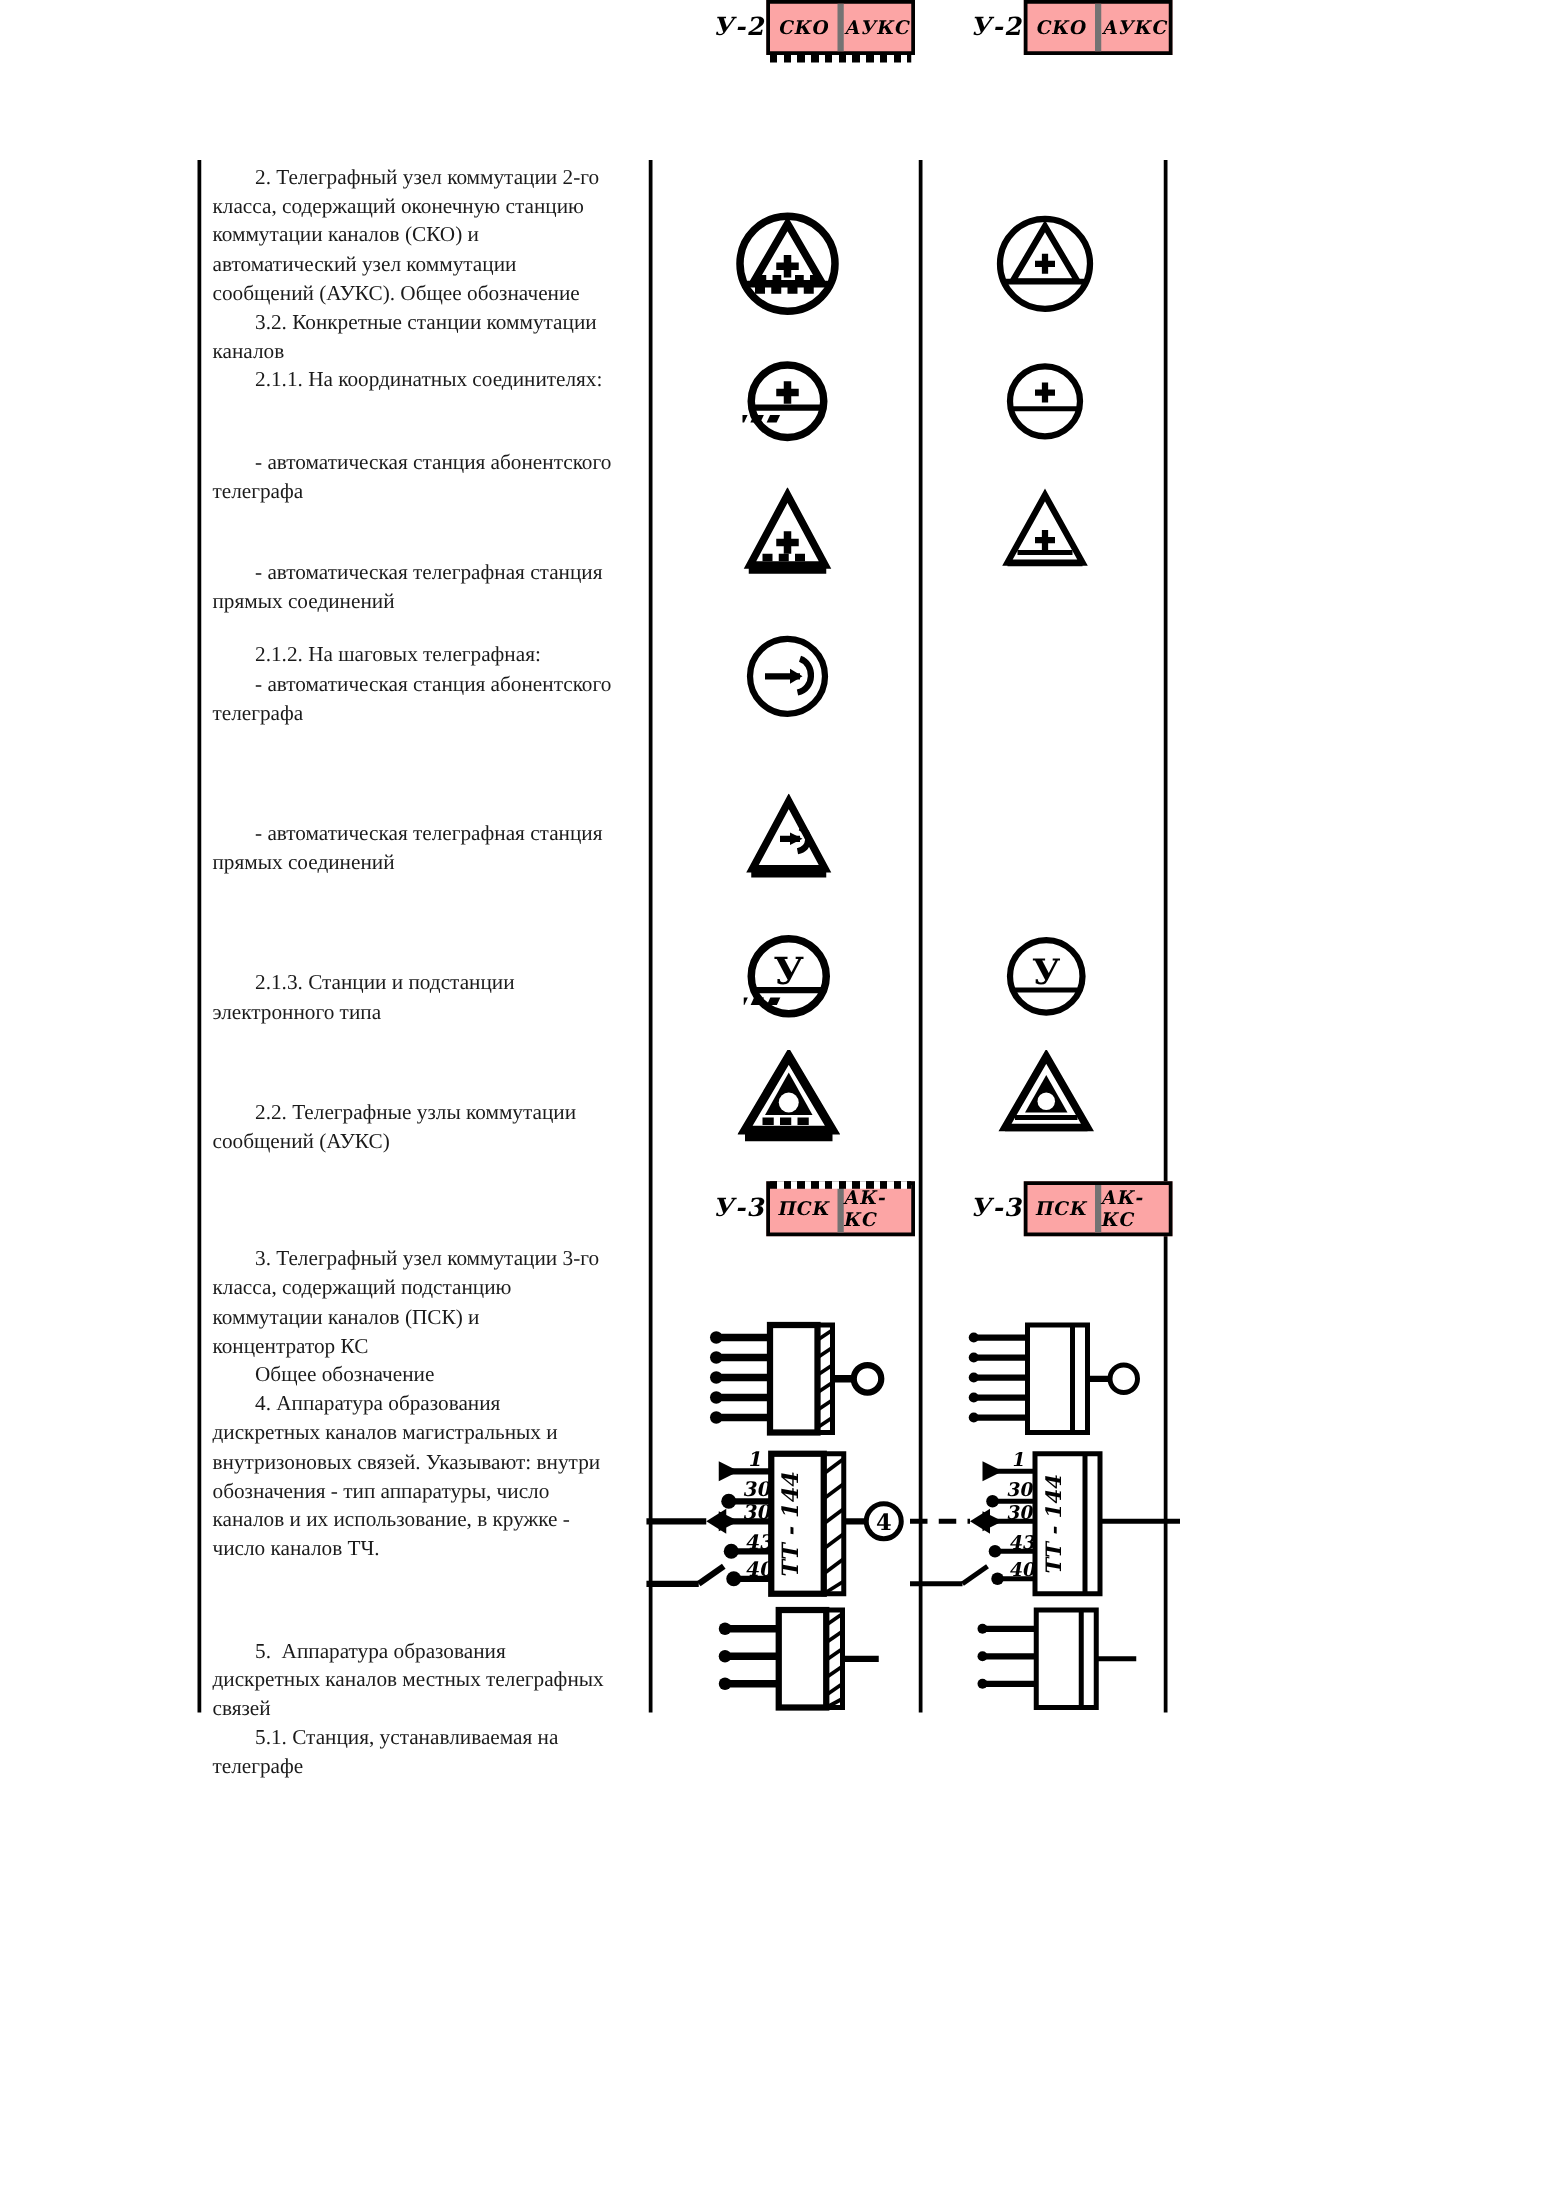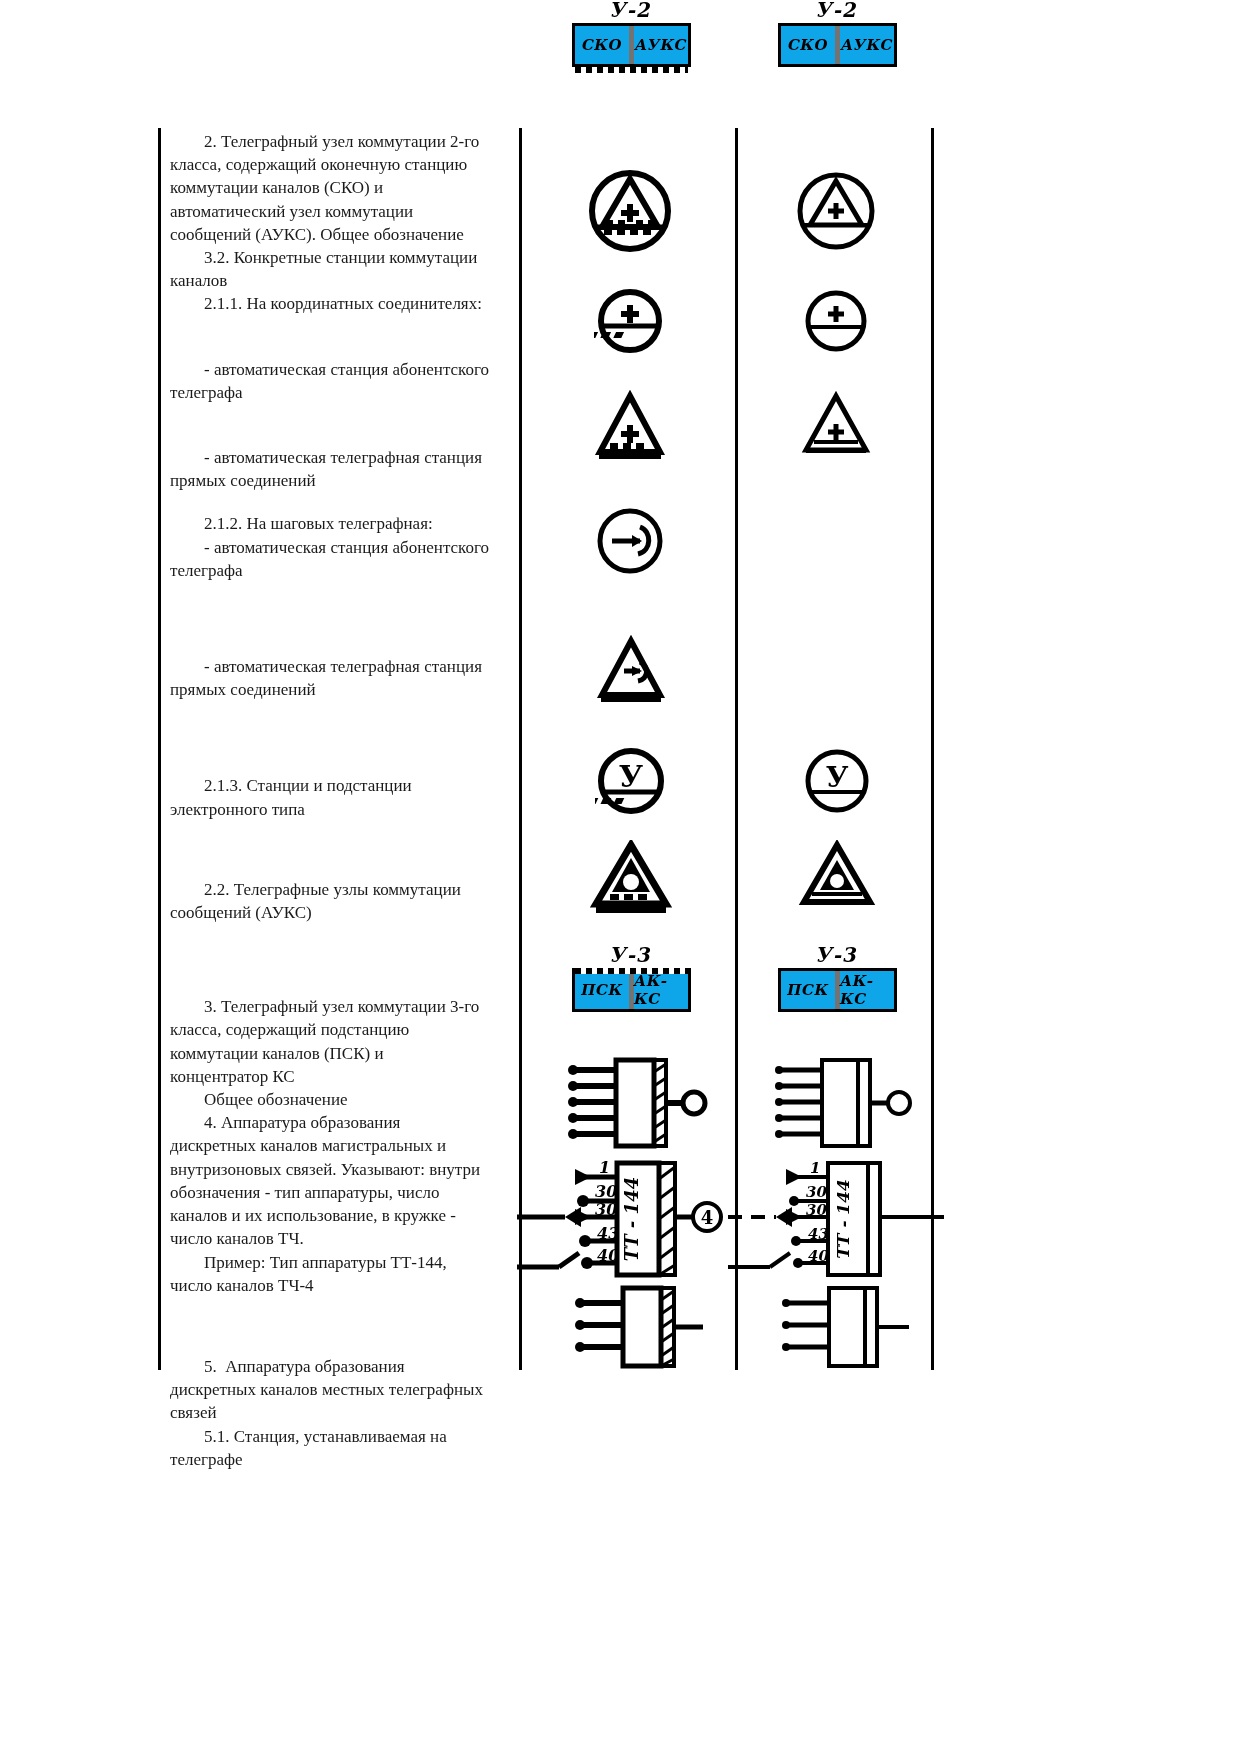--- a/index.html
+++ b/index.html
@@ -47,40 +47,40 @@
   .para.indent { text-indent: 34px; }
 
   
   .sym-col { position: absolute; }
   .sym-col.mid  { left: 522px; width: 213px; }
   .sym-col.right{ left: 738px; width: 193px; }
 
   .sym {
     position: absolute;
     display: flex;
-    flex-direction: column;
+    flex-direction: row;
     align-items: center;
     justify-content: flex-start;
   }
 
   
   .nodelabel {
     font-family: "DejaVu Serif", serif;
     font-style: italic;
     font-weight: 700;
     font-size: 20px;
     letter-spacing: 1px;
     color: #000;
     line-height: 1;
     margin-bottom: 3px;
   }
   .boxpair {
     display: flex;
     border: 3px solid #000;
-    background: #0ea5e9;
+    background: #fca5a5;
   }
   .boxpair .cell {
     width: 54px;
     height: 38px;
     display: flex;
     align-items: center;
     justify-content: center;
     font-family: "DejaVu Serif", serif;
     font-style: italic;
     font-weight: 700;
@@ -137,22 +137,20 @@
 класса, содержащий подстанцию
 коммутации каналов (ПСК) и
 концентратор КС</p>
     <p class="para indent">Общее обозначение</p>
     <p class="para indent">4. Аппаратура образования
 дискретных каналов магистральных и
 внутризоновых связей. Указывают: внутри
 обозначения - тип аппаратуры, число
 каналов и их использование, в кружке -
 число каналов ТЧ.</p>
-    <p class="para indent">Пример: Тип аппаратуры ТТ-144,
-число каналов ТЧ-4</p>
     <p class="para indent" style="margin-top:58px">5.  Аппаратура образования
 дискретных каналов местных телеграфных
 связей</p>
     <p class="para indent">5.1. Станция, устанавливаемая на
 телеграфе</p>
   </div>
 
   <div class="sym-col mid">
 
     <div class="sym" style="left:50px; top:0px;">

